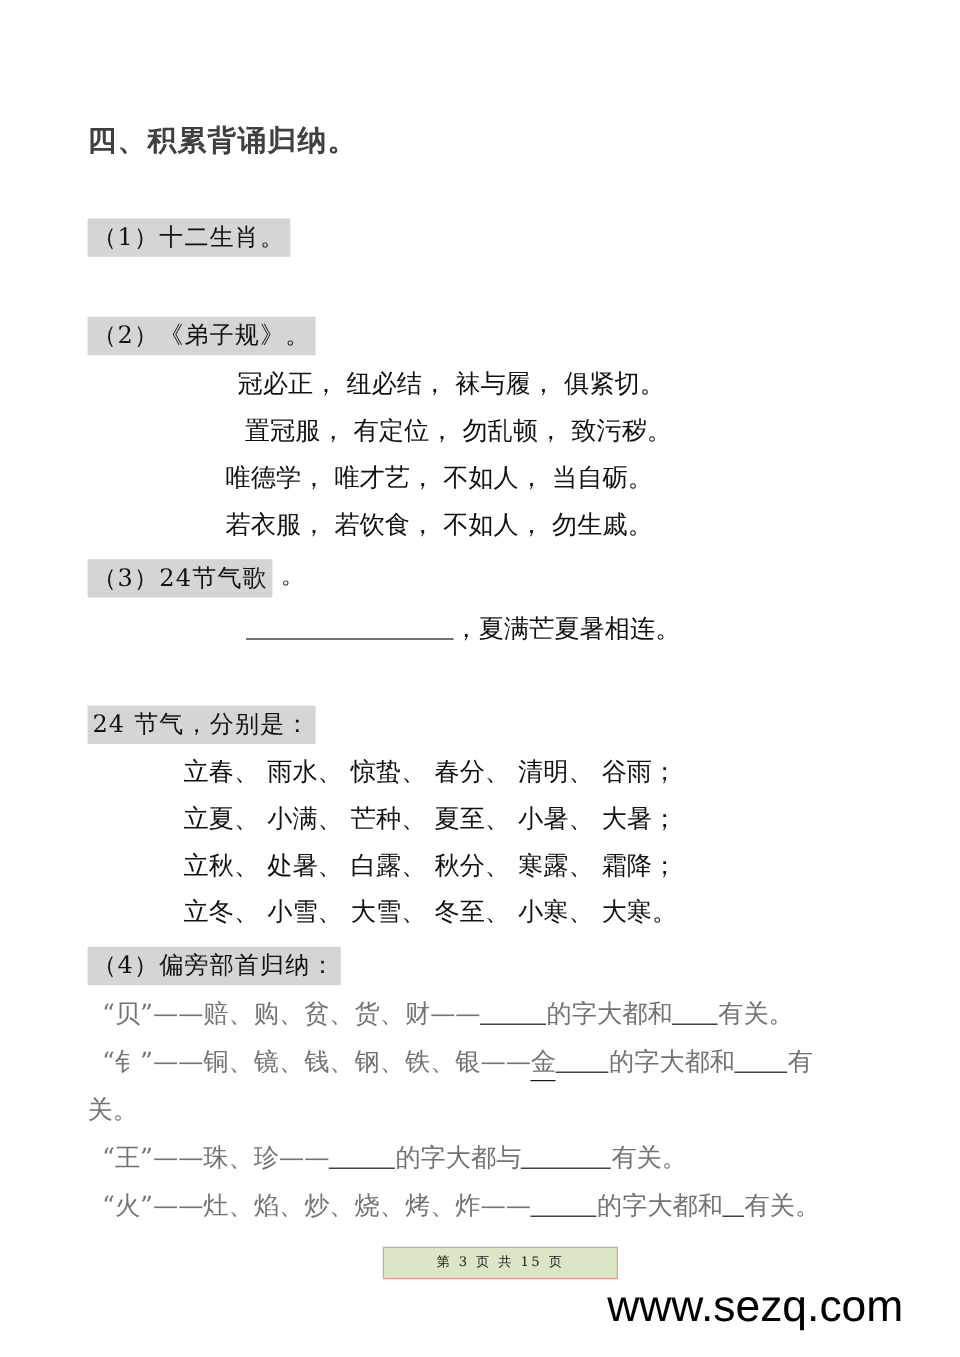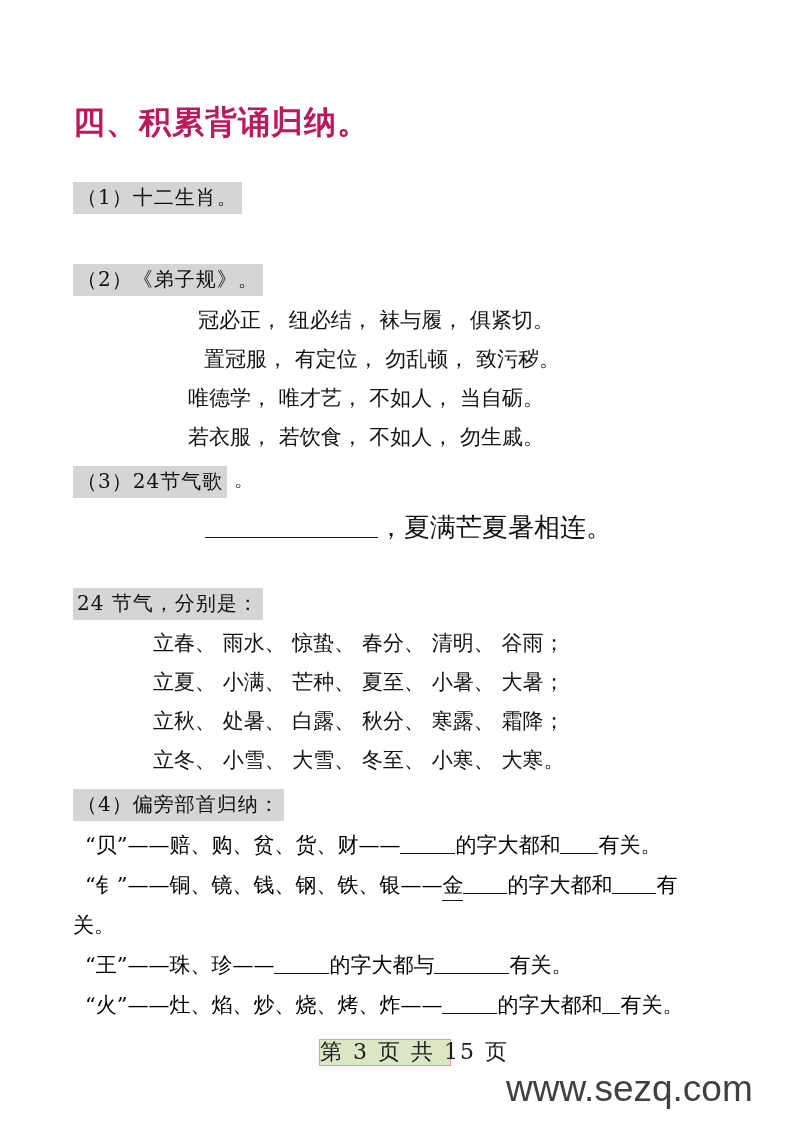--- a/index.html
+++ b/index.html
@@ -20,23 +20,23 @@
     width: 800px;
     height: 1131px;
     background: #fff;
   }
 
   
   .section-heading {
     position: absolute;
     left: 73px;
     top: 101px;
-    font-size: 32px;
+    font-size: 24px;
     font-weight: bold;
-    color: #be185d;
+    color: #404040;
     letter-spacing: 1px;
     white-space: nowrap;
   }
 
   
   .hl {
     position: absolute;
     background: #d5d5d5;
     font-size: 20px;
     color: #111;
@@ -73,42 +73,42 @@
   .dzg4 { left: 188px; top: 423px; }
 
   .jq1 { left: 153px; top: 629px; }
   .jq2 { left: 153px; top: 668px; }
   .jq3 { left: 153px; top: 707px; }
   .jq4 { left: 153px; top: 746px; }
 
   
   .song-line {
     position: absolute;
-    font-size: 26px;
+    font-size: 21px;
     color: #121212;
     white-space: nowrap;
   }
   .song1 { left: 205px; top: 510px; }
   .song2 { left: 205px; top: 550px; }
 
   .blank {
     display: inline-block;
     border-bottom: 1.6px solid #151515;
     vertical-align: baseline;
     height: 1.05em;
     margin-bottom: -2px;
   }
   .b-song1 { width: 173px; }
   .b-song2 { width: 160px; }
 
   
   .rad-line {
     position: absolute;
     font-size: 21px;
-    color: #000000;
+    color: #737373;
     white-space: nowrap;
     letter-spacing: 0px;
   }
   .rad1 { left: 85px; top: 831px; }
   .rad2 { left: 85px; top: 871px; }
   .rad2b { left: 73px; top: 911px; }
   .rad3 { left: 85px; top: 951px; }
   .rad4 { left: 85px; top: 991px; }
 
   .b-w55 { width: 55px; }
@@ -120,41 +120,41 @@
     display: inline-block;
     border-bottom: 1.6px solid #151515;
     padding-bottom: 1px;
   }
 
   
   .page-badge {
     position: absolute;
     left: 319px;
     top: 1039px;
-    width: 132px;
+    width: 196px;
     height: 27px;
     box-sizing: border-box;
     background: #dbe7c4;
     border: 1.5px solid #e79a96;
     color: #1c1c1c;
-    font-size: 22px;
+    font-size: 11px;
     line-height: 24px;
     text-align: center;
     letter-spacing: 2px;
     white-space: nowrap;
   }
 
   
   .watermark {
     position: absolute;
     left: 506px;
     top: 1068px;
     font-family: "Liberation Sans", sans-serif;
     font-size: 37px;
-    color: #404040;
+    color: #000000;
     letter-spacing: 0px;
     white-space: nowrap;
     text-align: center;
   }
 
   
   .answer-space {
     position: absolute;
     left: 73px;
     width: 640px;

